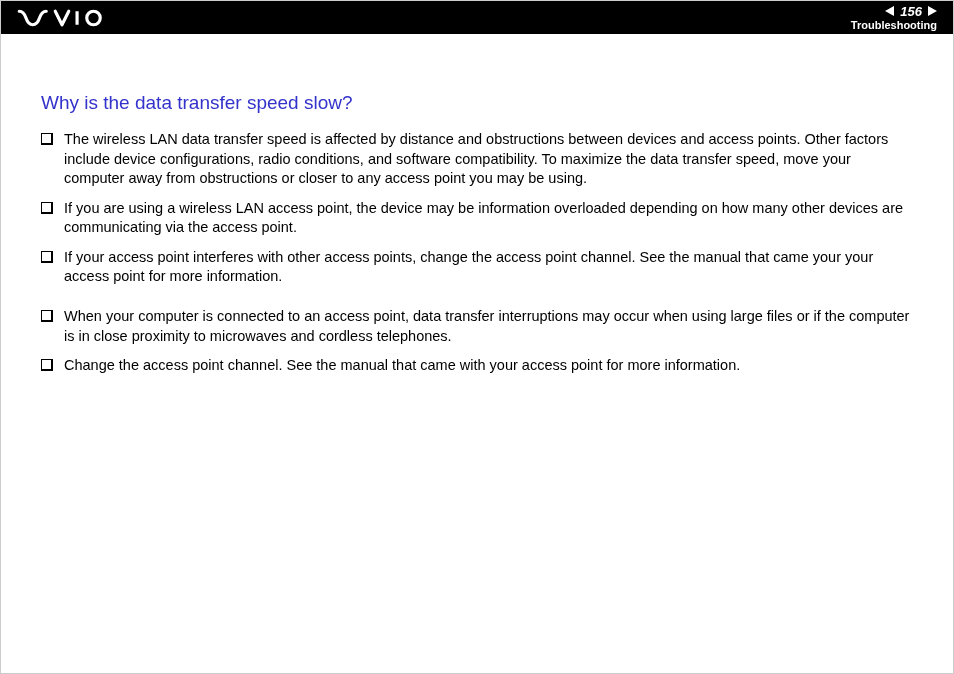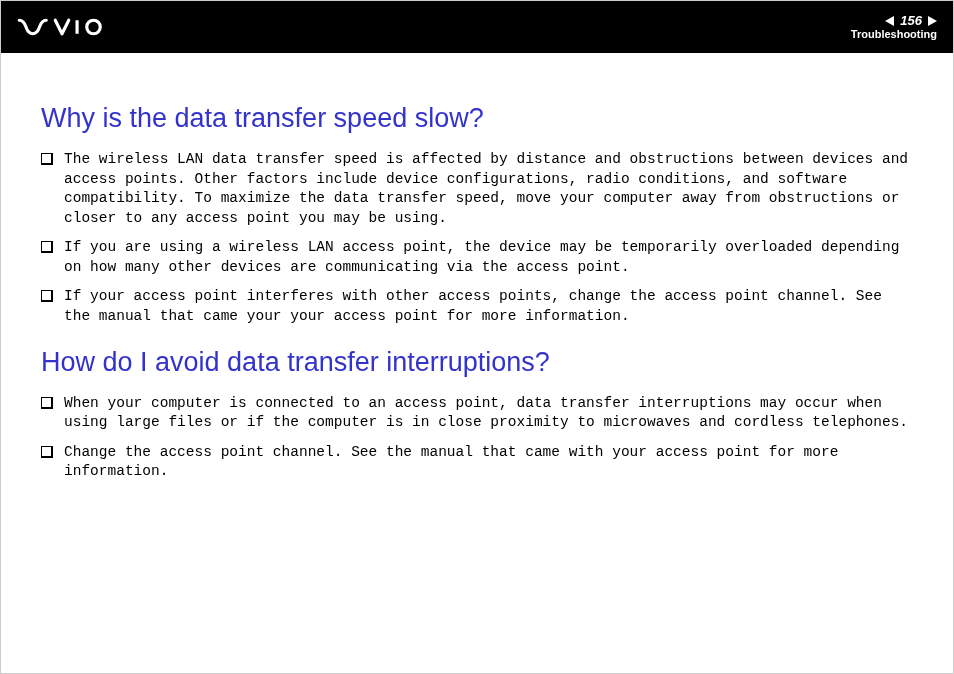--- a/index.html
+++ b/index.html
@@ -7,21 +7,21 @@
     width: 954px;
     height: 674px;
     font-family: Arial, Helvetica, sans-serif;
     background: #fff;
     color: #000;
     position: relative;
     border: 1px solid #ccc;
   }
   .header {
     width: 100%;
-    height: 52px;
+    height: 33px;
     background: #000;
     color: #fff;
     display: flex;
     align-items: center;
     justify-content: space-between;
     padding: 0 16px;
   }
   .logo {
     display: flex;
     align-items: center;
@@ -54,25 +54,26 @@
     font-weight: bold;
     font-size: 13px;
     padding: 0 2px;
   }
   .section-label { font-style: normal; margin-left: 24px; }
   .content {
     padding: 50px 40px 20px 40px;
   }
   .question {
     color: #3333cc;
-    font-size: 27px;
+    font-size: 19px;
     font-weight: normal;
     margin-bottom: 16px;
+    margin-top: 8px;
   }
-  .question + ul { margin-bottom: 20px; font-family: Liberation Mono, monospace; }
+  .question + ul { margin-bottom: 20px; }
   ul { list-style: none; }
   li {
     display: flex;
     align-items: flex-start;
     gap: 12px;
     font-size: 14.5px;
     line-height: 1.35;
     margin-bottom: 10px;
     color: #000;
   }
@@ -119,29 +120,28 @@
 <div class="content">
 
   <h2 class="question">Why is the data transfer speed slow?</h2>
   <ul>
     <li>
         <span class="bullet"></span>
         <span class="text">The wireless LAN data transfer speed is affected by distance and obstructions between devices and access points. Other factors include device configurations, radio conditions, and software compatibility. To maximize the data transfer speed, move your computer away from obstructions or closer to any access point you may be using.</span>
       </li>
     <li>
         <span class="bullet"></span>
-        <span class="text">If you are using a wireless LAN access point, the device may be temporarily overloaded depending on how many other devices are communicating via the access point.</span>
+        <span class="text">If you are using a wireless LAN access point, the device may be information overloaded depending on how many other devices are communicating via the access point.</span>
       </li>
     <li>
         <span class="bullet"></span>
         <span class="text">If your access point interferes with other access points, change the access point channel. See the manual that came your your access point for more information.</span>
       </li>
   </ul>
 
-  <h2 class="question">How do I avoid data transfer interruptions?</h2>
   <ul>
     <li>
         <span class="bullet"></span>
         <span class="text">When your computer is connected to an access point, data transfer interruptions may occur when using large files or if the computer is in close proximity to microwaves and cordless telephones.</span>
       </li>
     <li>
         <span class="bullet"></span>
         <span class="text">Change the access point channel. See the manual that came with your access point for more information.</span>
       </li>
   </ul>

